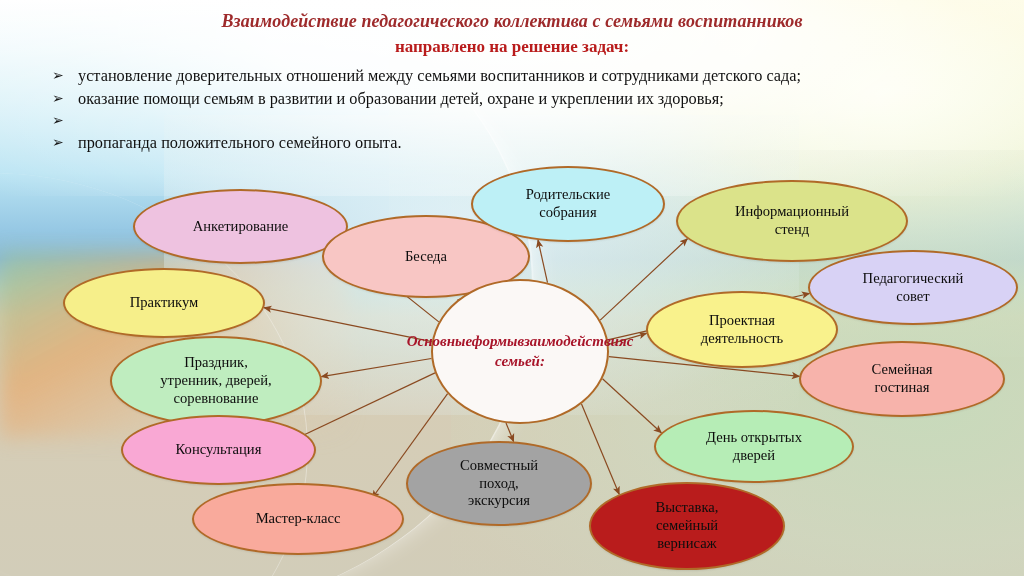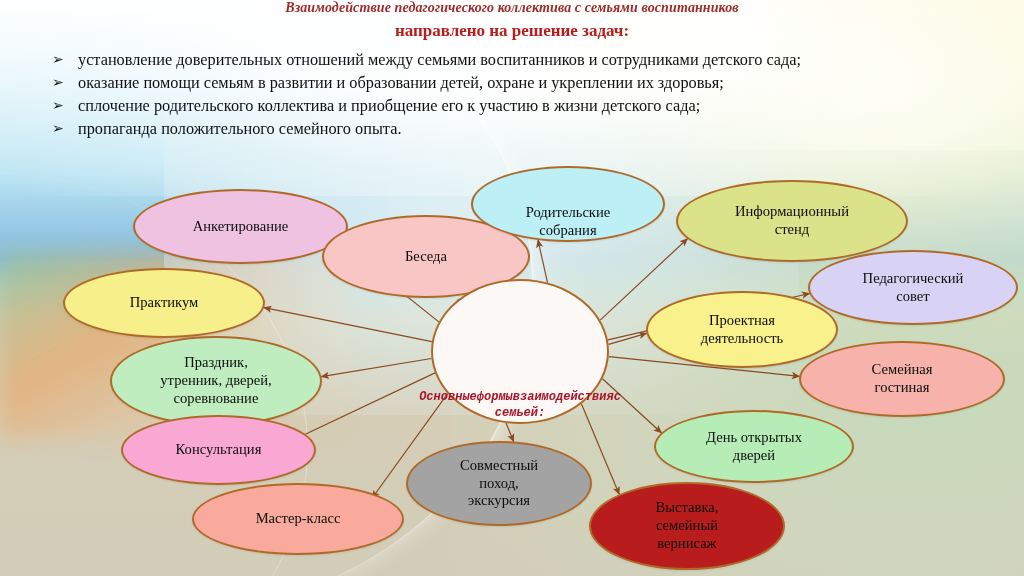--- a/index.html
+++ b/index.html
@@ -106,22 +106,23 @@
     position: absolute;
     left: 0; top: 0;
     width: 1024px;
     z-index: 6;
   }
   .slide-title {
     text-align: center;
     color: #9e2a2b;
     font-weight: bold;
     font-style: italic;
-    font-size: 14px;
+    font-size: 18px;
     letter-spacing: 0.1px;
+    padding-top: 11px;
     text-shadow: 0 1px 0 rgba(255,255,255,0.55);
   }
   .slide-subtitle {
     text-align: center;
     color: #b91c1c;
     font-weight: bold;
     font-size: 17px;
     padding-top: 5px;
   }
   .bullets {
@@ -176,33 +177,32 @@
     font-size: 14.6px;
     line-height: 1.22;
     padding: 0 12px;
     box-shadow: 0 1px 2px rgba(0,0,0,0.08);
   }
   .node span { display: block; }
   .node-center {
     position: absolute;
     z-index: 6;
     display: flex;
-    align-items: flex-end;
+    align-items: center;
     justify-content: center;
     text-align: center;
     border-radius: 50%;
     border: 2.6px solid #b06a28;
     background: #fbf8f6;
     box-sizing: border-box;
     color: #a8152a;
     font-weight: bold;
     font-style: italic;
-    font-size: 12px;
+    font-size: 15px;
     line-height: 1.32;
-    font-family: Liberation Mono, monospace;
   }
 </style>
 </head>
 <body>
 
 <div id="slide">
 
   <div class="bg-base"></div>
   <div class="bg-warm-left"></div>
   <div class="bg-right-glow"></div>
@@ -219,21 +219,20 @@
         <li>
           <span class="bullet-arrow">➢</span>
           <span class="bullet-text">установление доверительных отношений между семьями воспитанников и сотрудниками детского сада;</span>
         </li>
         <li>
           <span class="bullet-arrow">➢</span>
           <span class="bullet-text">оказание помощи семьям в развитии и образовании детей, охране и укреплении их здоровья;</span>
         </li>
         <li>
           <span class="bullet-arrow">➢</span>
-          <span class="bullet-text">сплочение родительского коллектива и приобщение его к участию в жизни детского сада;</span>
         </li>
         <li>
           <span class="bullet-arrow">➢</span>
           <span class="bullet-text">пропаганда положительного семейного опыта.</span>
         </li>
       </ul>
   </div>
 
   <svg class="edges" id="edge-layer" viewBox="0 0 1024 576" xmlns="http://www.w3.org/2000/svg">
       <defs>
@@ -264,21 +263,21 @@
       <div class="node" style="left: 133px; top: 189px; width: 215px; height: 75px; background: rgb(238, 194, 224);">
         <div>
           <span>Анкетирование</span>
         </div>
       </div>
       <div class="node" style="left: 322px; top: 215px; width: 208px; height: 83px; background: rgb(248, 198, 196);">
         <div>
           <span>Беседа</span>
         </div>
       </div>
-      <div class="node" style="left: 471px; top: 166px; width: 194px; height: 76px; background: rgb(189, 240, 246); align-items: flex-end;">
+      <div class="node" style="left: 471px; top: 166px; width: 194px; height: 76px; background: rgb(189, 240, 246);">
         <div>
           <span>Родительские</span>
           <span>собрания</span>
         </div>
       </div>
       <div class="node" style="left: 676px; top: 180px; width: 232px; height: 82px; background: rgb(219, 227, 138);">
         <div>
           <span>Информационный</span>
           <span>стенд</span>
         </div>

